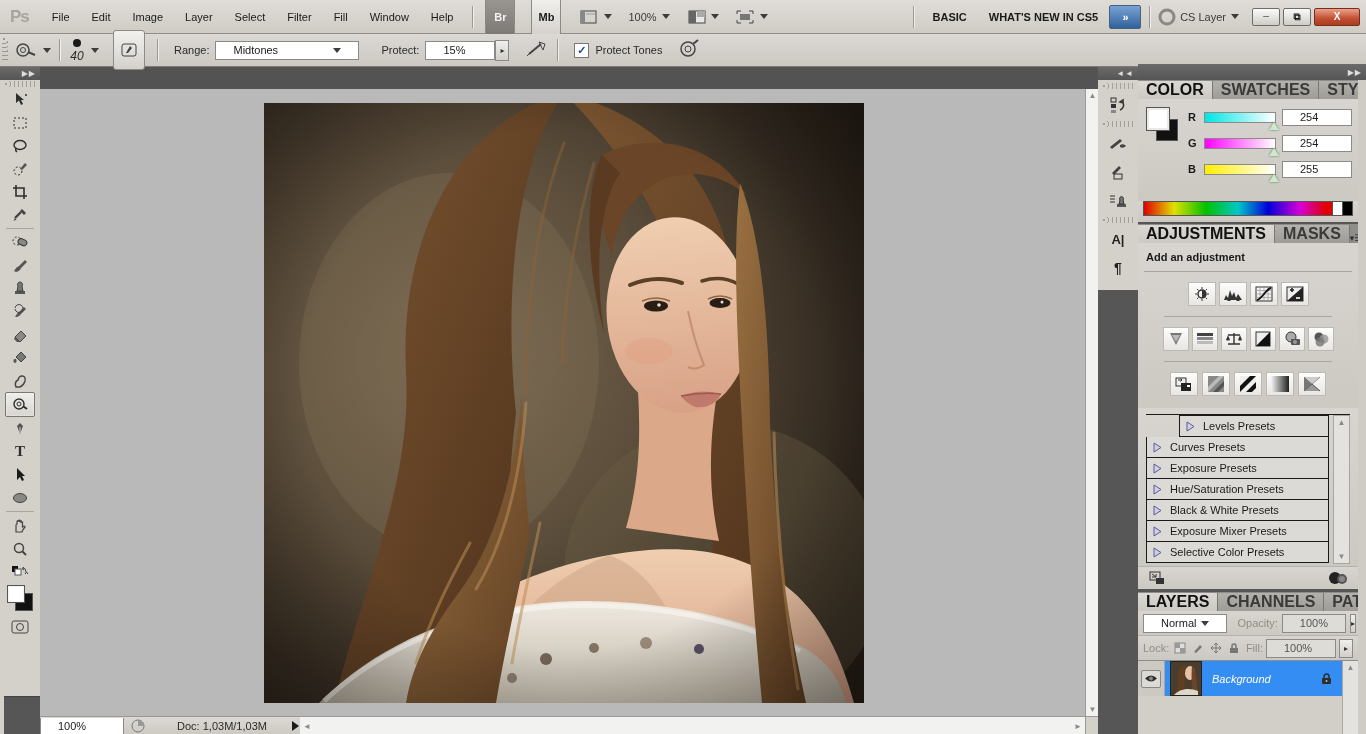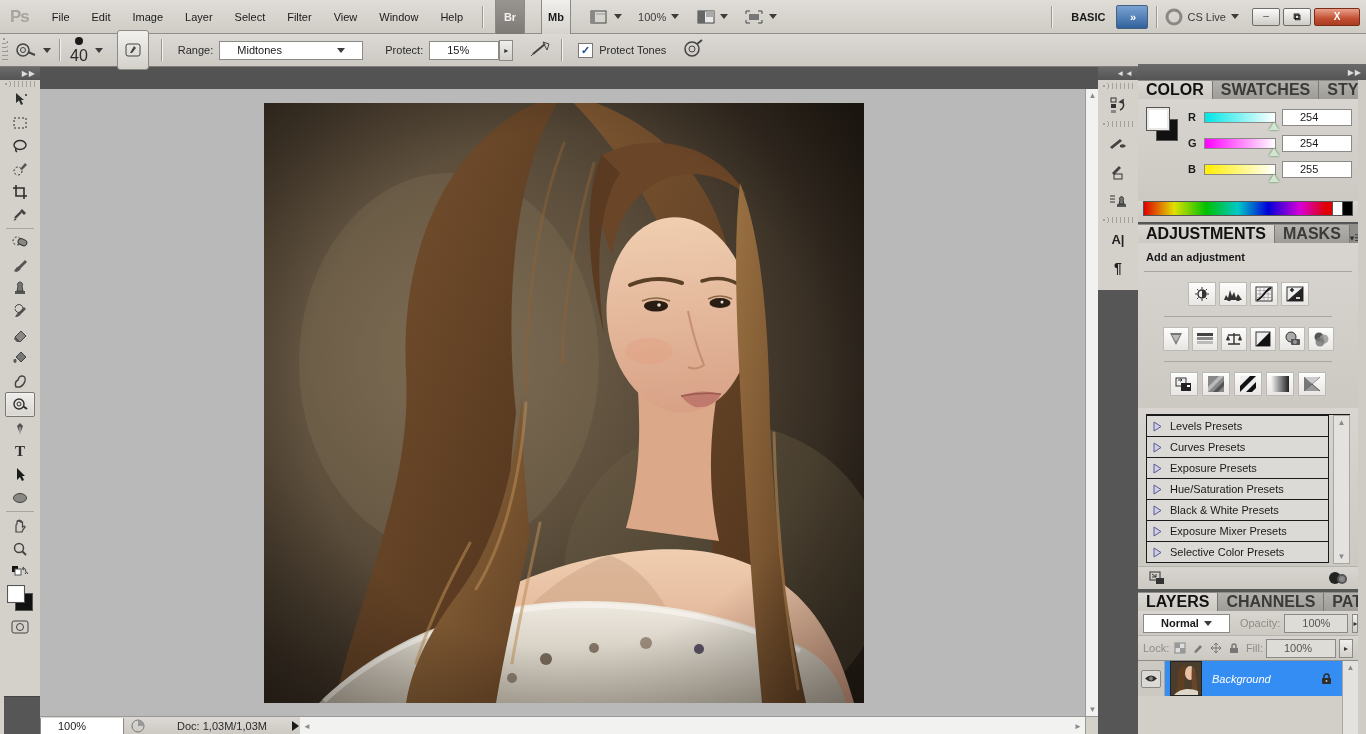--- a/index.html
+++ b/index.html
@@ -56,21 +56,21 @@
   .paneltabs{height:19px;background:#8f8d89;display:flex;align-items:flex-end;}
   .ptab{height:18px;display:flex;align-items:center;padding:0 8px;font-weight:bold;font-size:16px;color:#3a3a3a;background:linear-gradient(#b3b1ac,#9e9c97);border-right:1px solid #7a7874;}
   .ptab.active{background:linear-gradient(#dcd9d4,#ccc9c3);color:#111;}
   .pmenu{margin-left:auto;color:#2e2e2e;font-size:9px;padding-right:5px;}
   .panelbody{background:linear-gradient(#d8d5d0,#ccc9c3);}
   .slider-track{height:9px;flex:1;border:1px solid #8c8a86;position:relative;}
   .slider-thumb{position:absolute;right:-4px;bottom:-8px;width:0;height:0;border-left:5px solid transparent;border-right:5px solid transparent;border-bottom:8px solid #cfe6cf;filter:drop-shadow(0 0 1px #4a7a4a);}
   .valbox{width:34px;}
   .adjicon{width:26px;height:22px;border:1px solid #bcbab5;background:linear-gradient(#fdfdfc,#e8e6e2);display:flex;align-items:center;justify-content:center;}
   .preset-row{height:20px;border:1px solid #1a1a1a;border-top:none;background:#dcdad6;display:flex;align-items:center;gap:8px;padding:0 6px;}
-  .preset-row:first-child{border-top:1px solid #1a1a1a;}
+  .preset-row:first-child{border-top:1px solid #1a1a1a;margin-left:33px;}
   .minisb{width:15px;background:#e4e2de;border:1px solid #a8a6a1;display:flex;flex-direction:column;justify-content:space-between;align-items:center;}
   .lockicon{width:15px;height:14px;display:flex;align-items:center;justify-content:center;}
   .layerrow{height:35px;background:#338df2;display:flex;align-items:center;}
   .eyecell{width:26px;height:35px;background:#ccc9c3;border-right:1px solid #a8a6a1;display:flex;align-items:center;justify-content:center;}
   .eyebox{width:18px;height:16px;border:1px solid #8a8884;border-radius:2px;background:#dcdad6;display:flex;align-items:center;justify-content:center;}
   
   .statusbar{left:40px;top:716px;width:260px;height:18px;background:linear-gradient(#dcd9d4,#ccc9c3);border-top:1px solid #9a9894;display:flex;align-items:center;}
   .corner{left:1085px;top:716px;width:13px;height:18px;background:#d4d1cb;border-top:1px solid #9a9894;border-left:1px solid #9a9894;}
   .it{font-style:italic;}
 </style>
@@ -80,21 +80,21 @@
 <div id="app">
 
   <div class="abs menubar flex">
     <span class="ps-logo">Ps</span>
     <span class="menu-item">File</span>
     <span class="menu-item">Edit</span>
     <span class="menu-item">Image</span>
     <span class="menu-item">Layer</span>
     <span class="menu-item">Select</span>
     <span class="menu-item">Filter</span>
-    <span class="menu-item">View</span>
+    <span class="menu-item">Fill</span>
     <span class="menu-item">Window</span>
     <span class="menu-item">Help</span>
     <span class="vsep"></span>
     <span class="appbtn dark">Br</span>
     <span class="appbtn" style="margin-left:12px;font-weight:bold;">Mb</span>
     <span class="flex" style="margin-left:14px;">
       <svg width="20" height="16">
           <rect x="2" y="2" width="15" height="12" fill="none" stroke="#444"></rect>
           <rect x="2" y="2" width="4" height="12" fill="#888"></rect>
           <line x1="7" y1="5" x2="16" y2="5" stroke="#999"></line>
@@ -116,27 +116,28 @@
     <span class="flex" style="margin-left:16px;">
       <svg width="20" height="16">
           <path d="M2,5 V2 H6 M14,2 H18 V5 M18,11 V14 H14 M6,14 H2 V11" fill="none" stroke="#444"></path>
           <rect x="5" y="5" width="10" height="6" fill="#777"></rect>
         </svg>
       <span class="dd-arrow"></span>
     </span>
     <span style="margin-left:auto"></span>
     <span class="vsep"></span>
     <span class="menu-item" style="font-weight:bold;">BASIC</span>
+    <span class="menu-item" style="font-weight:bold;">WHAT'S NEW IN CS5</span>
     <span class="morebtn">»</span>
     <span class="vsep"></span>
     <span class="flex">
       <svg width="18" height="18" style="margin-right:4px">
           <circle cx="9" cy="9" r="7" fill="none" stroke="#8a8884" stroke-width="3"></circle>
         </svg>
-      <span style="color:#3a3a3a">CS Live</span>
+      <span style="color:#3a3a3a">CS Layer</span>
       <span class="dd-arrow"></span>
     </span>
     <span class="flex" style="margin:0 6px 0 10px;">
       <span class="rt-btn" style="font-size:8px;">─</span>
       <span class="rt-btn" style="font-size:10px;">⧉</span>
       <span class="rt-btn close" style="font-size:10px;">X</span>
     </span>
   </div>
 
   <div class="abs optionsbar flex">
@@ -147,21 +148,21 @@
           <circle cx="9" cy="9" r="2.5" fill="none" stroke="#444"></circle>
           <line x1="14" y1="11" x2="21" y2="14" stroke="#444" stroke-width="2"></line>
         </svg>
       <span class="dd-arrow"></span>
     </span>
     <span class="vsep"></span>
     <span class="flex" style="flex-direction:column;justify-content:center;height:30px;margin:0 2px;">
       <svg width="14" height="12">
           <circle cx="7" cy="6" r="4" fill="#1a1a1a"></circle>
         </svg>
-      <span style="font-size:16px;color:#2b2b2b;">40</span>
+      <span style="font-size:12px;color:#2b2b2b;font-style:italic;">40</span>
     </span>
     <span class="dd-arrow"></span>
     <span class="appbtn" style="margin-left:14px;width:24px;">
       <svg width="18" height="16">
           <rect x="2" y="2" width="14" height="12" rx="2" fill="none" stroke="#444"></rect>
           <path d="M6,11 L10,4 L12,6 L8,11 Z" fill="#444"></path>
         </svg>
     </span>
     <span class="vsep"></span>
     <span class="label" style="margin:0 6px 0 8px;">Range:</span>
@@ -728,21 +729,21 @@
     <div style="height:3px;background:#565656;"></div>
 
     <div style="width:220px;">
       <div class="paneltabs">
         <span class="ptab active">LAYERS</span>
         <span class="ptab">CHANNELS</span>
         <span class="ptab">PATHS</span>
         <span class="pmenu">▾☰</span>
       </div>
       <div class="panelbody flex" style="height:24px;padding:0 5px;gap:4px;">
-        <span class="field" style="width:92px;justify-content:flex-end;font-weight:bold;">
+        <span class="field" style="width:92px;justify-content:flex-end;">
           <span>Normal</span>
           <span class="dd-arrow"></span>
         </span>
         <span class="graylabel" style="margin-left:6px;">Opacity:</span>
         <span class="field" style="width:34px;background:#dedcd7;color:#555;">
             <span>100%</span>
           </span>
         <span class="spin" style="height:17px;">▸</span>
       </div>
       <div class="panelbody flex" style="height:24px;padding:0 5px;gap:3px;border-top:1px solid #b5b3ae;">

